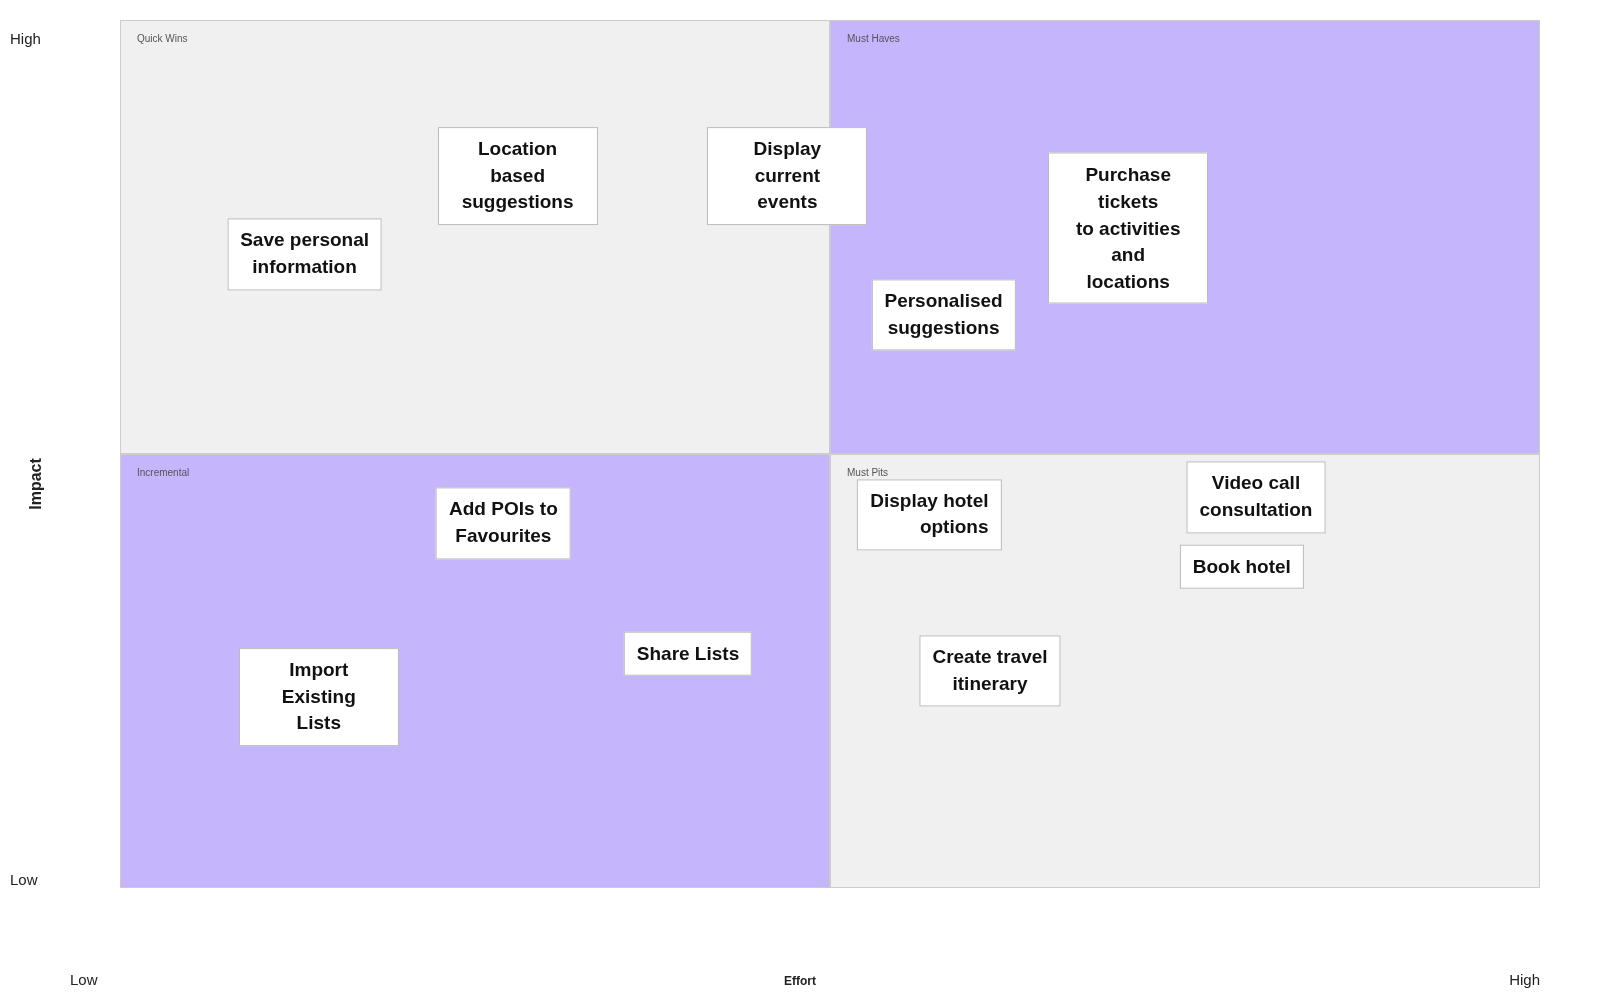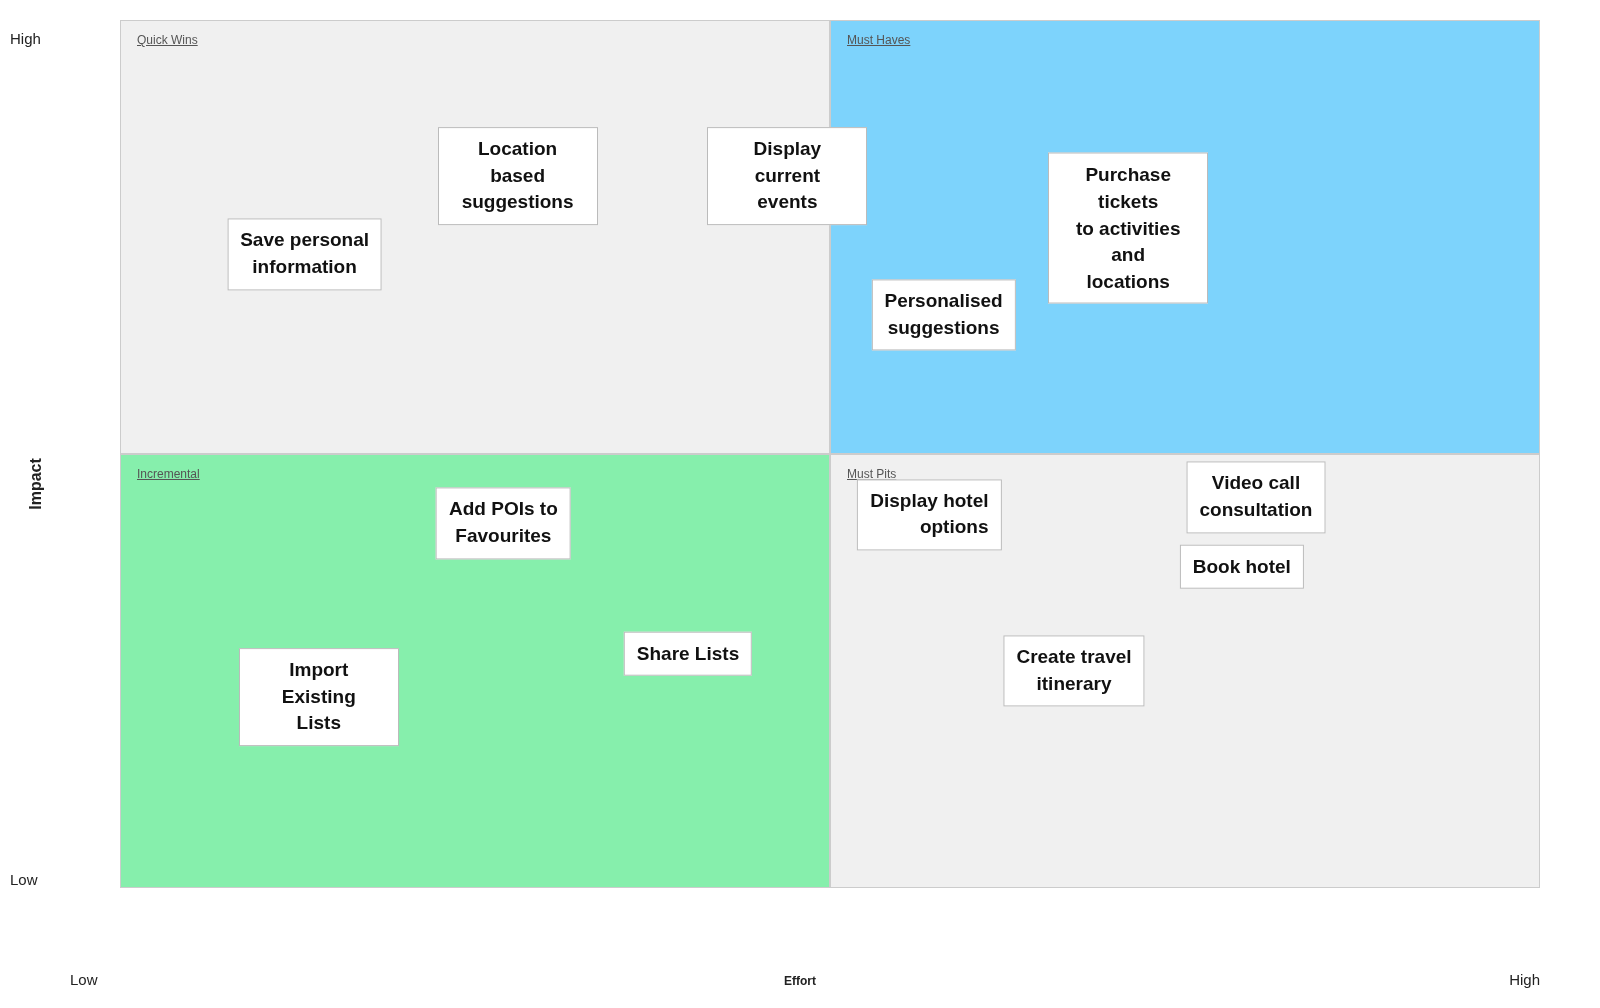--- a/index.html
+++ b/index.html
@@ -112,49 +112,48 @@
       background: #f0f0f0;
       border: 1px solid #ccc;
     }
 
     .quadrant-tr {
       position: absolute;
       left: 50%;
       top: 0;
       width: 50%;
       height: 50%;
-      background: #7dd3fc;
+      background: #c4b5fd;
       border: 1px solid #ccc;
     }
 
     .quadrant-bl {
       position: absolute;
       left: 0;
       top: 50%;
       width: 50%;
       height: 50%;
-      background: #86efac;
+      background: #c4b5fd;
       border: 1px solid #ccc;
     }
 
     .quadrant-br {
       position: absolute;
       left: 50%;
       top: 50%;
       width: 50%;
       height: 50%;
       background: #f0f0f0;
       border: 1px solid #ccc;
     }
 
     .quadrant-label {
       position: absolute;
-      font-size: 12px;
+      font-size: 10px;
       color: #555;
-      text-decoration: underline;
     }
 
     
     .feature-card {
       position: absolute;
       background: #fff;
       border: 1.5px solid #bbb;
       padding: 8px 12px;
       font-size: 19px;
       font-weight: bold;
@@ -212,19 +211,19 @@
       <div class="feature-card" style="white-space: pre-line; left: 823.6px; top: 295.12px;">Personalised
 suggestions</div>
       <div class="feature-card" style="white-space: pre-line; left: 383.4px; top: 503.44px;">Add POIs to
 Favourites</div>
       <div class="feature-card" style="white-space: pre-line; left: 809.4px; top: 494.76px; text-align: right;">Display hotel
 options</div>
       <div class="feature-card" style="white-space: pre-line; left: 1136px; top: 477.4px;">Video call
 consultation</div>
       <div class="feature-card" style="white-space: pre-line; left: 1121.8px; top: 546.84px;">Book hotel</div>
       <div class="feature-card" style="white-space: pre-line; left: 568px; top: 633.64px;">Share Lists</div>
-      <div class="feature-card" style="white-space: pre-line; left: 954px; top: 651px;">Create travel
+      <div class="feature-card" style="white-space: pre-line; left: 870px; top: 651px;">Create travel
 itinerary</div>
       <div class="feature-card" style="white-space: pre-line; left: 198.8px; top: 677.04px;">Import Existing
 Lists</div>
     </div>
 
 </div>
 
 </body></html>

